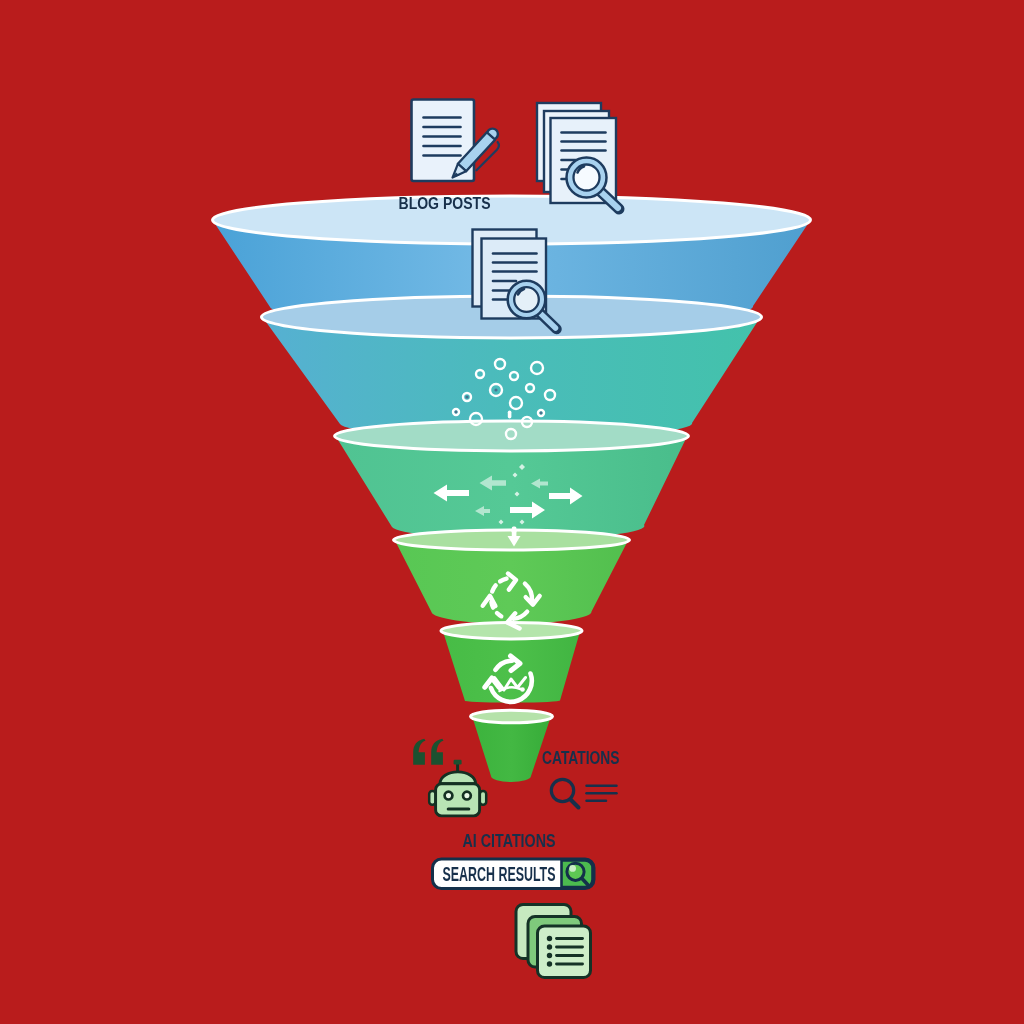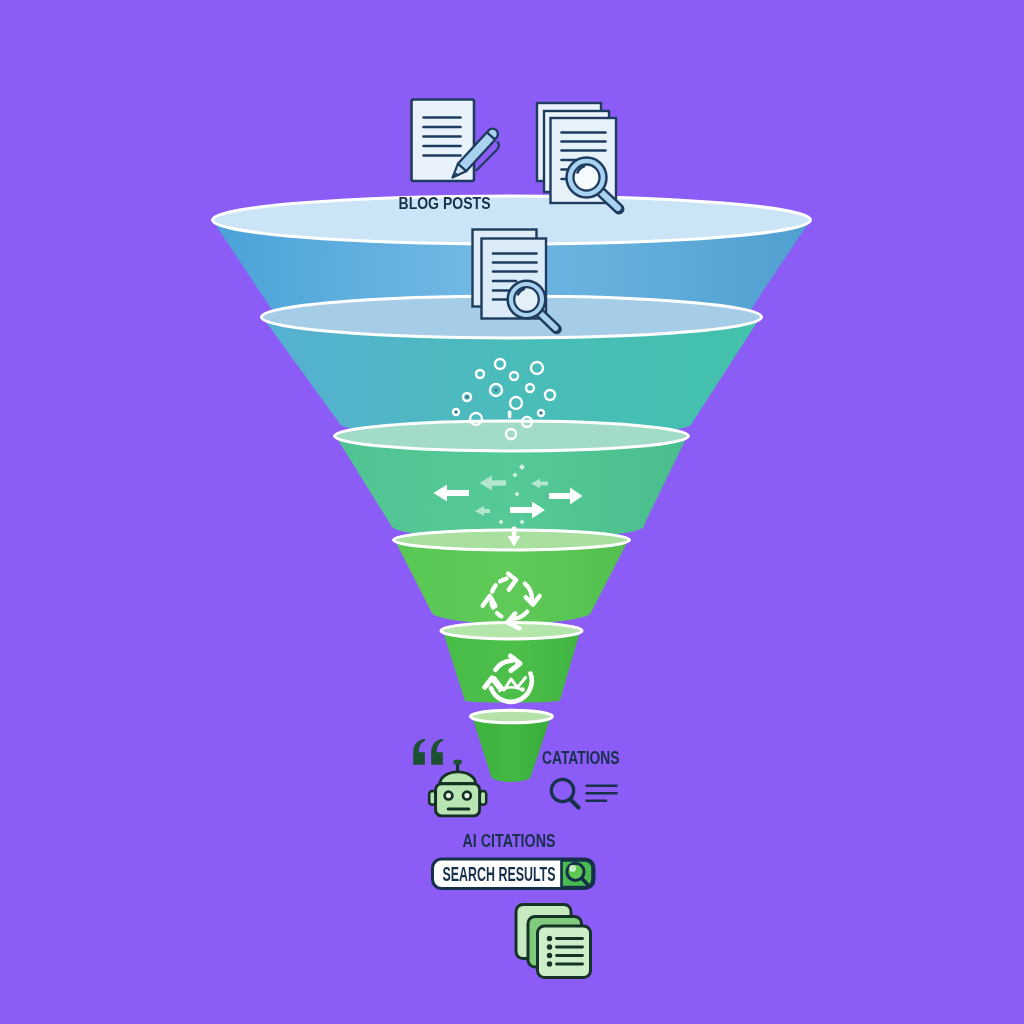--- a/index.html
+++ b/index.html
@@ -1,16 +1,16 @@
 <!DOCTYPE html>
 <html><head>
 <meta charset="utf-8">
 <style>
 html,body{margin:0;padding:0;background:#ffffff;}
-#stage{position:relative;width:1024px;height:1024px;background:#8b5cf6;overflow:hidden;}
+#stage{position:relative;width:1024px;height:1024px;background:#b91c1c;overflow:hidden;}
 svg{display:block;}
 text{font-family:"Liberation Sans",sans-serif;font-weight:bold;fill:#17304b;}
 </style>
 </head>
 <body>
 <div id="stage">
 <svg width="1024" height="1024" viewBox="0 0 1024 1024">
 <defs>
 <linearGradient id="b1" x1="0" y1="0" x2="1" y2="0">
  <stop offset="0" stop-color="#4aa2d7"></stop>

